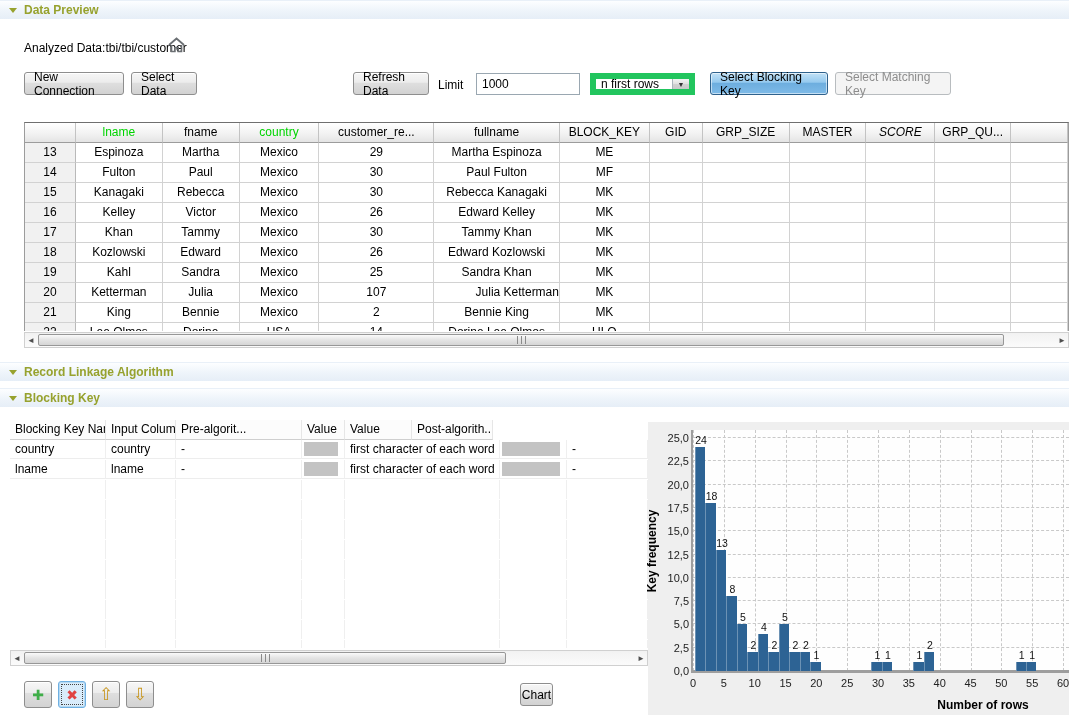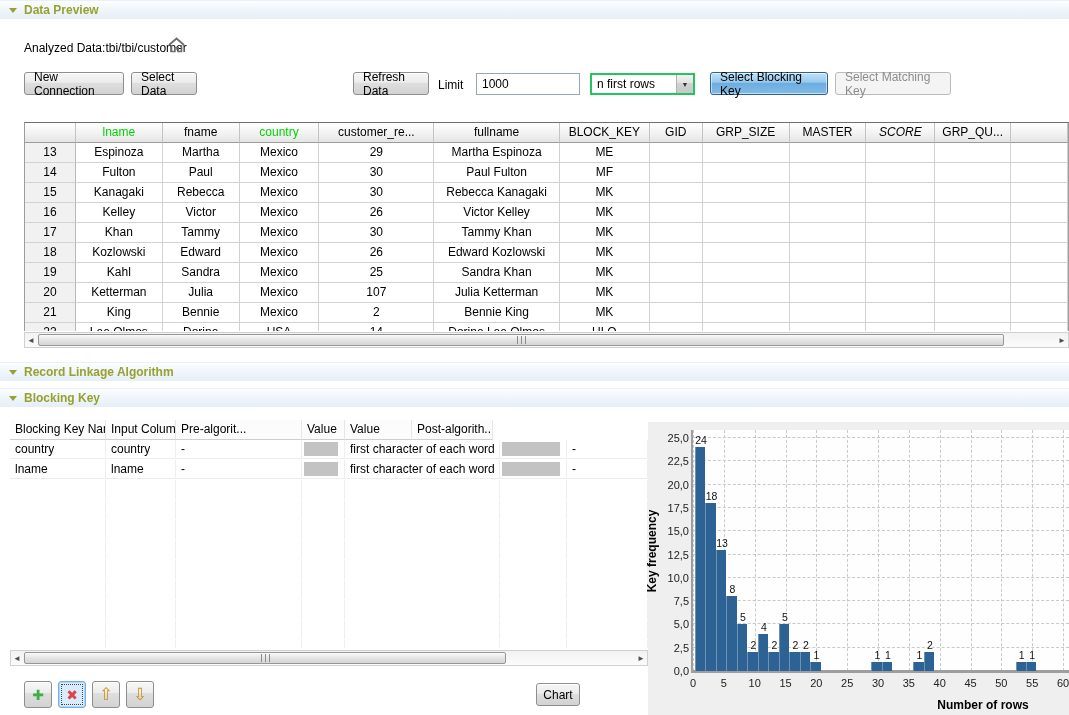--- a/index.html
+++ b/index.html
@@ -32,21 +32,21 @@
     background:linear-gradient(180deg,#c2e1f6,#94c9ee 45%,#6cadde 46%,#7fbbe8);
     box-shadow:inset 0 0 0 1px rgba(255,255,255,.55);
   }
   .btn.disabled{border-color:#b8bcbf;background:#f4f4f4;box-shadow:none;color:#8d8d8d;}
   .field-label{position:absolute;font-size:12px;}
   .text-input{
     position:absolute;height:22px;box-sizing:border-box;border:1px solid #9aa7b1;
     background:#fff;font-size:12px;line-height:20px;padding-left:5px;
   }
   .combo{
-    position:absolute;height:22px;box-sizing:border-box;border:2px solid #22c55e;background:#fff;
+    position:absolute;height:22px;box-sizing:border-box;border:6px solid #22c55e;background:#fff;
     display:flex;align-items:center;
   }
   .combo .combo-text{flex:1;padding-left:5px;font-size:12px;}
   .combo .combo-btn{
     width:17px;height:100%;border-left:1px solid #aab4bc;box-sizing:border-box;
     background:linear-gradient(180deg,#f3f3f3,#e2e2e2 45%,#d2d2d2 46%,#c8c8c8);
     display:flex;align-items:center;justify-content:center;font-size:7px;color:#333;
   }
   .home-icon{position:absolute;left:167px;top:36px;}
   
@@ -218,21 +218,21 @@
       <div class="td" style="width: 69px;"></div>
       <div class="td" style="width: 76px;"></div>
       <div class="td" style="width: 57px;"></div>
     </div>
     <div class="tr">
       <div class="td rownum" style="width: 51px;">16</div>
       <div class="td" style="width: 87px;">Kelley</div>
       <div class="td" style="width: 77px;">Victor</div>
       <div class="td" style="width: 80px;">Mexico</div>
       <div class="td" style="width: 115px;">26</div>
-      <div class="td" style="width: 126px;">Victor Kelley</div>
+      <div class="td" style="width: 126px;">Edward Kelley</div>
       <div class="td" style="width: 90px;">MK</div>
       <div class="td" style="width: 53px;"></div>
       <div class="td" style="width: 87px;"></div>
       <div class="td" style="width: 77px;"></div>
       <div class="td" style="width: 69px;"></div>
       <div class="td" style="width: 76px;"></div>
       <div class="td" style="width: 57px;"></div>
     </div>
     <div class="tr">
       <div class="td rownum" style="width: 51px;">17</div>
@@ -278,21 +278,21 @@
       <div class="td" style="width: 69px;"></div>
       <div class="td" style="width: 76px;"></div>
       <div class="td" style="width: 57px;"></div>
     </div>
     <div class="tr">
       <div class="td rownum" style="width: 51px;">20</div>
       <div class="td" style="width: 87px;">Ketterman</div>
       <div class="td" style="width: 77px;">Julia</div>
       <div class="td" style="width: 80px;">Mexico</div>
       <div class="td" style="width: 115px;">107</div>
-      <div class="td" style="width: 126px;">Julia Ketterman</div>
+      <div class="td" style="width: 126px; text-align: right;">Julia Ketterman</div>
       <div class="td" style="width: 90px;">MK</div>
       <div class="td" style="width: 53px;"></div>
       <div class="td" style="width: 87px;"></div>
       <div class="td" style="width: 77px;"></div>
       <div class="td" style="width: 69px;"></div>
       <div class="td" style="width: 76px;"></div>
       <div class="td" style="width: 57px;"></div>
     </div>
     <div class="tr">
       <div class="td rownum" style="width: 51px;">21</div>
@@ -568,13 +568,13 @@
 </div>
 <div class="icon-btn focused" style="left:58px;">
   <span class="x-glyph">✖</span>
 </div>
 <div class="icon-btn" style="left:92px;">
   <span class="arrow-glyph">⇧</span>
 </div>
 <div class="icon-btn" style="left:126px;">
   <span class="arrow-glyph">⇩</span>
 </div>
-<div class="btn" style="left:520px;top:683px;width:44px;margin-left:16px;">Chart</div>
+<div class="btn" style="left:520px;top:683px;width:33px;">Chart</div>
 
 </body></html>

